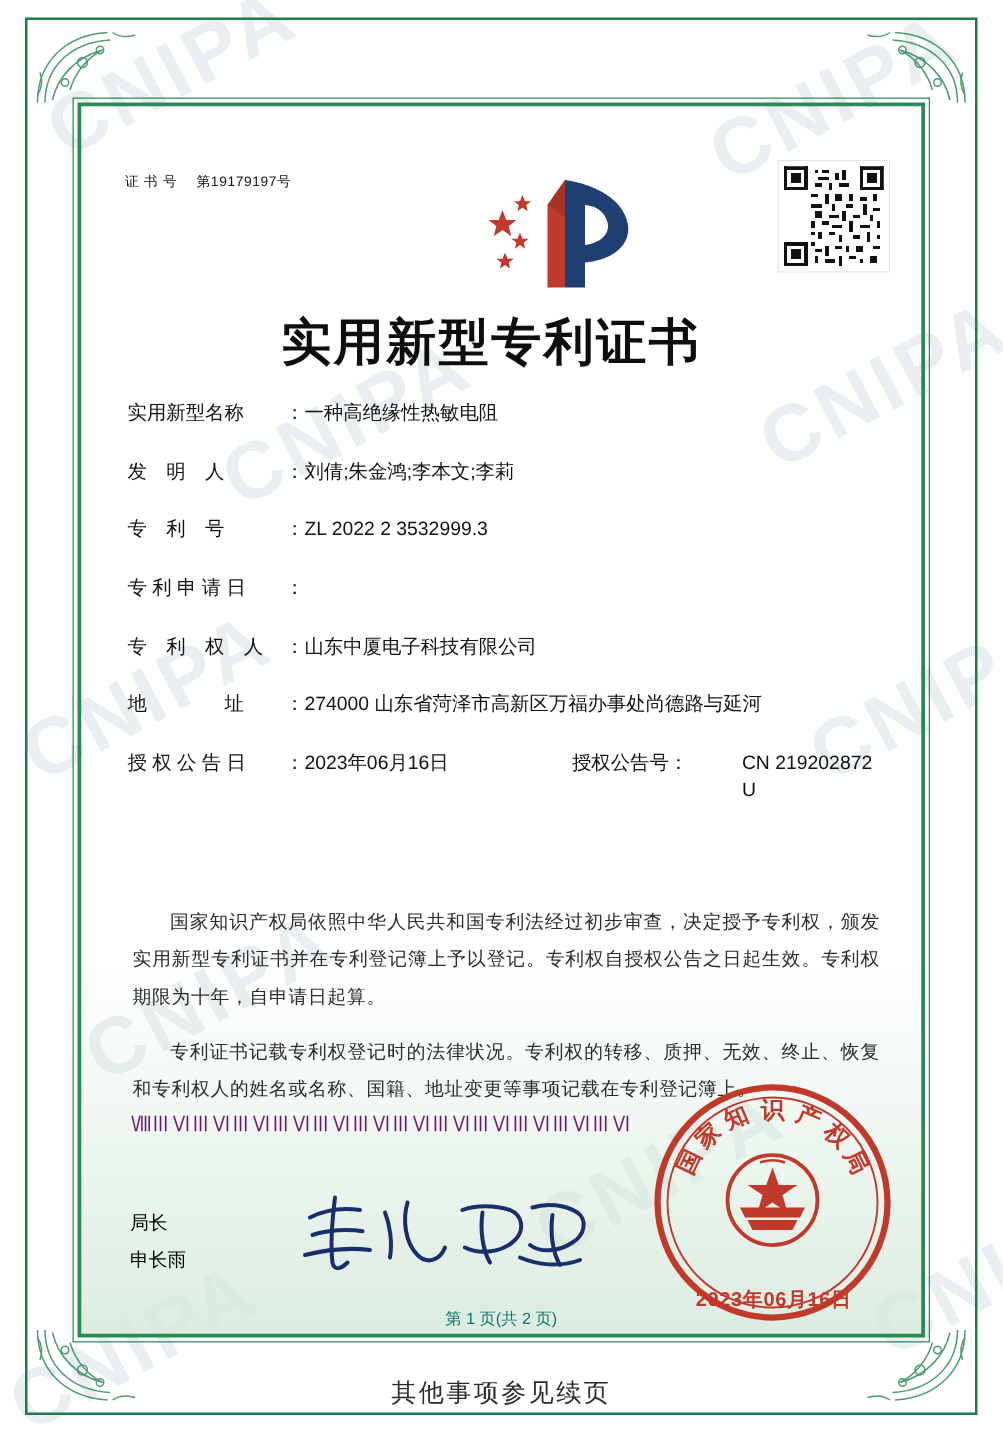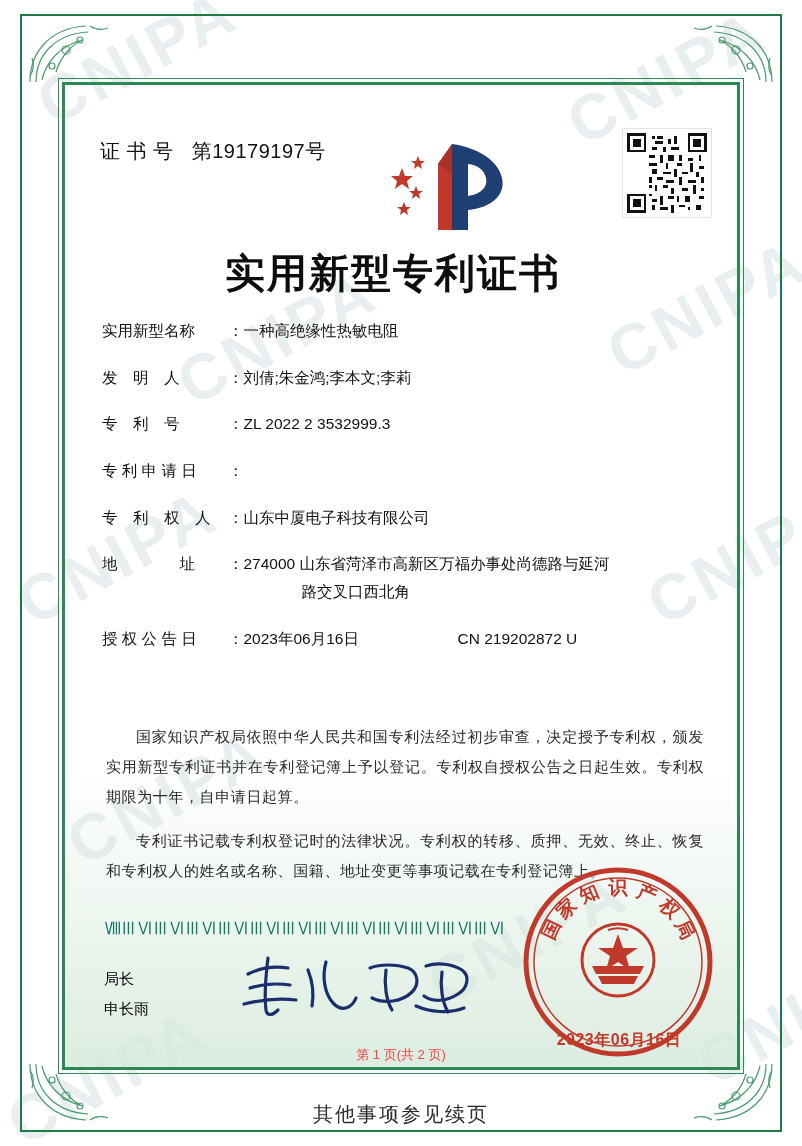--- a/index.html
+++ b/index.html
@@ -69,21 +69,21 @@
 
   
   .content{
     position:absolute;
     left:62px;top:82px;right:62px;bottom:76px;
     z-index:3;
   }
 
   .cert-no{
     position:absolute;left:38px;top:56px;
-    font-size:20px;letter-spacing:.5px;color:#111;
+    font-size:11px;letter-spacing:.5px;color:#111;
   }
 
   
   .logo{
     position:absolute;left:320px;top:52px;width:140px;height:108px;
   }
   .logo svg{width:100%;height:100%;display:block;}
 
   
   .qr{
@@ -126,21 +126,21 @@
     font-family:"DejaVu Serif","Liberation Serif",serif;
     font-size:15px;line-height:2.0;color:#2a2a2a;
     letter-spacing:.6px;
   }
   .paras p{margin:0 0 14px 0;text-indent:2em;text-align:justify;}
 
   
   .barcode{
     position:absolute;left:42px;top:806px;
     font-family:"DejaVu Sans Mono","Liberation Mono",monospace;
-    font-size:17px;letter-spacing:-1px;color:#0f766e;margin-top:29px;
+    font-size:17px;letter-spacing:-1px;color:#701a75;
   }
 
   
   .sig-label{
     position:absolute;left:42px;top:882px;
     font-size:15px;line-height:2.0;color:#000000;
   }
   .sig-hand{
     position:absolute;left:168px;top:868px;
     width:250px;height:70px;
@@ -155,21 +155,21 @@
   .seal svg{width:100%;height:100%;display:block;}
   .seal-date{
     position:absolute;right:36px;top:948px;
     width:170px;text-align:center;
     font-size:16px;color:#c0392b;font-weight:600;
     letter-spacing:.5px;
   }
 
   .page-num{
     position:absolute;left:0;right:0;bottom:6px;
-    text-align:center;font-size:13px;color:#ef4444;
+    text-align:center;font-size:13px;color:#0f766e;
   }
 
   .footnote{
     position:absolute;left:0;right:0;bottom:18px;
     text-align:center;
     font-family:"DejaVu Serif","Liberation Serif",serif;
     font-size:20px;letter-spacing:2px;color:#2a2a2a;
     z-index:4;
   }
 </style>
@@ -367,27 +367,28 @@
         <div class="sep">：</div>
       </div>
       <div class="row">
         <div class="lbl">专　利　权　人</div>
         <div class="sep">：</div>
         <div class="val"><span>山东中厦电子科技有限公司</span></div>
       </div>
       <div class="row">
         <div class="lbl">地　　　　址</div>
         <div class="sep">：</div>
-        <div class="val"><span>274000  山东省菏泽市高新区万福办事处尚德路与延河</span><span class="l2">路交叉口西北角</span></div>
+        <div class="val"><span>274000  山东省菏泽市高新区万福办事处尚德路与延河</span></div>
       </div>
       <div class="row">
         <div class="lbl">授 权 公 告 日</div>
         <div class="sep">：</div>
         <div class="val" style="display: flex;">
           <div style="flex: 0 0 214px;">2023年06月16日</div>
+          <div style="flex: 0 0 136px; white-space: nowrap;">授权公告号：</div>
           <div>CN 219202872 U</div>
         </div>
       </div>
     </div>
 
   <div class="paras">
     <p>国家知识产权局依照中华人民共和国专利法经过初步审查，决定授予专利权，颁发实用新型专利证书并在专利登记簿上予以登记。专利权自授权公告之日起生效。专利权期限为十年，自申请日起算。</p>
     <p>专利证书记载专利权登记时的法律状况。专利权的转移、质押、无效、终止、恢复和专利权人的姓名或名称、国籍、地址变更等事项记载在专利登记簿上。</p>
   </div>
 

